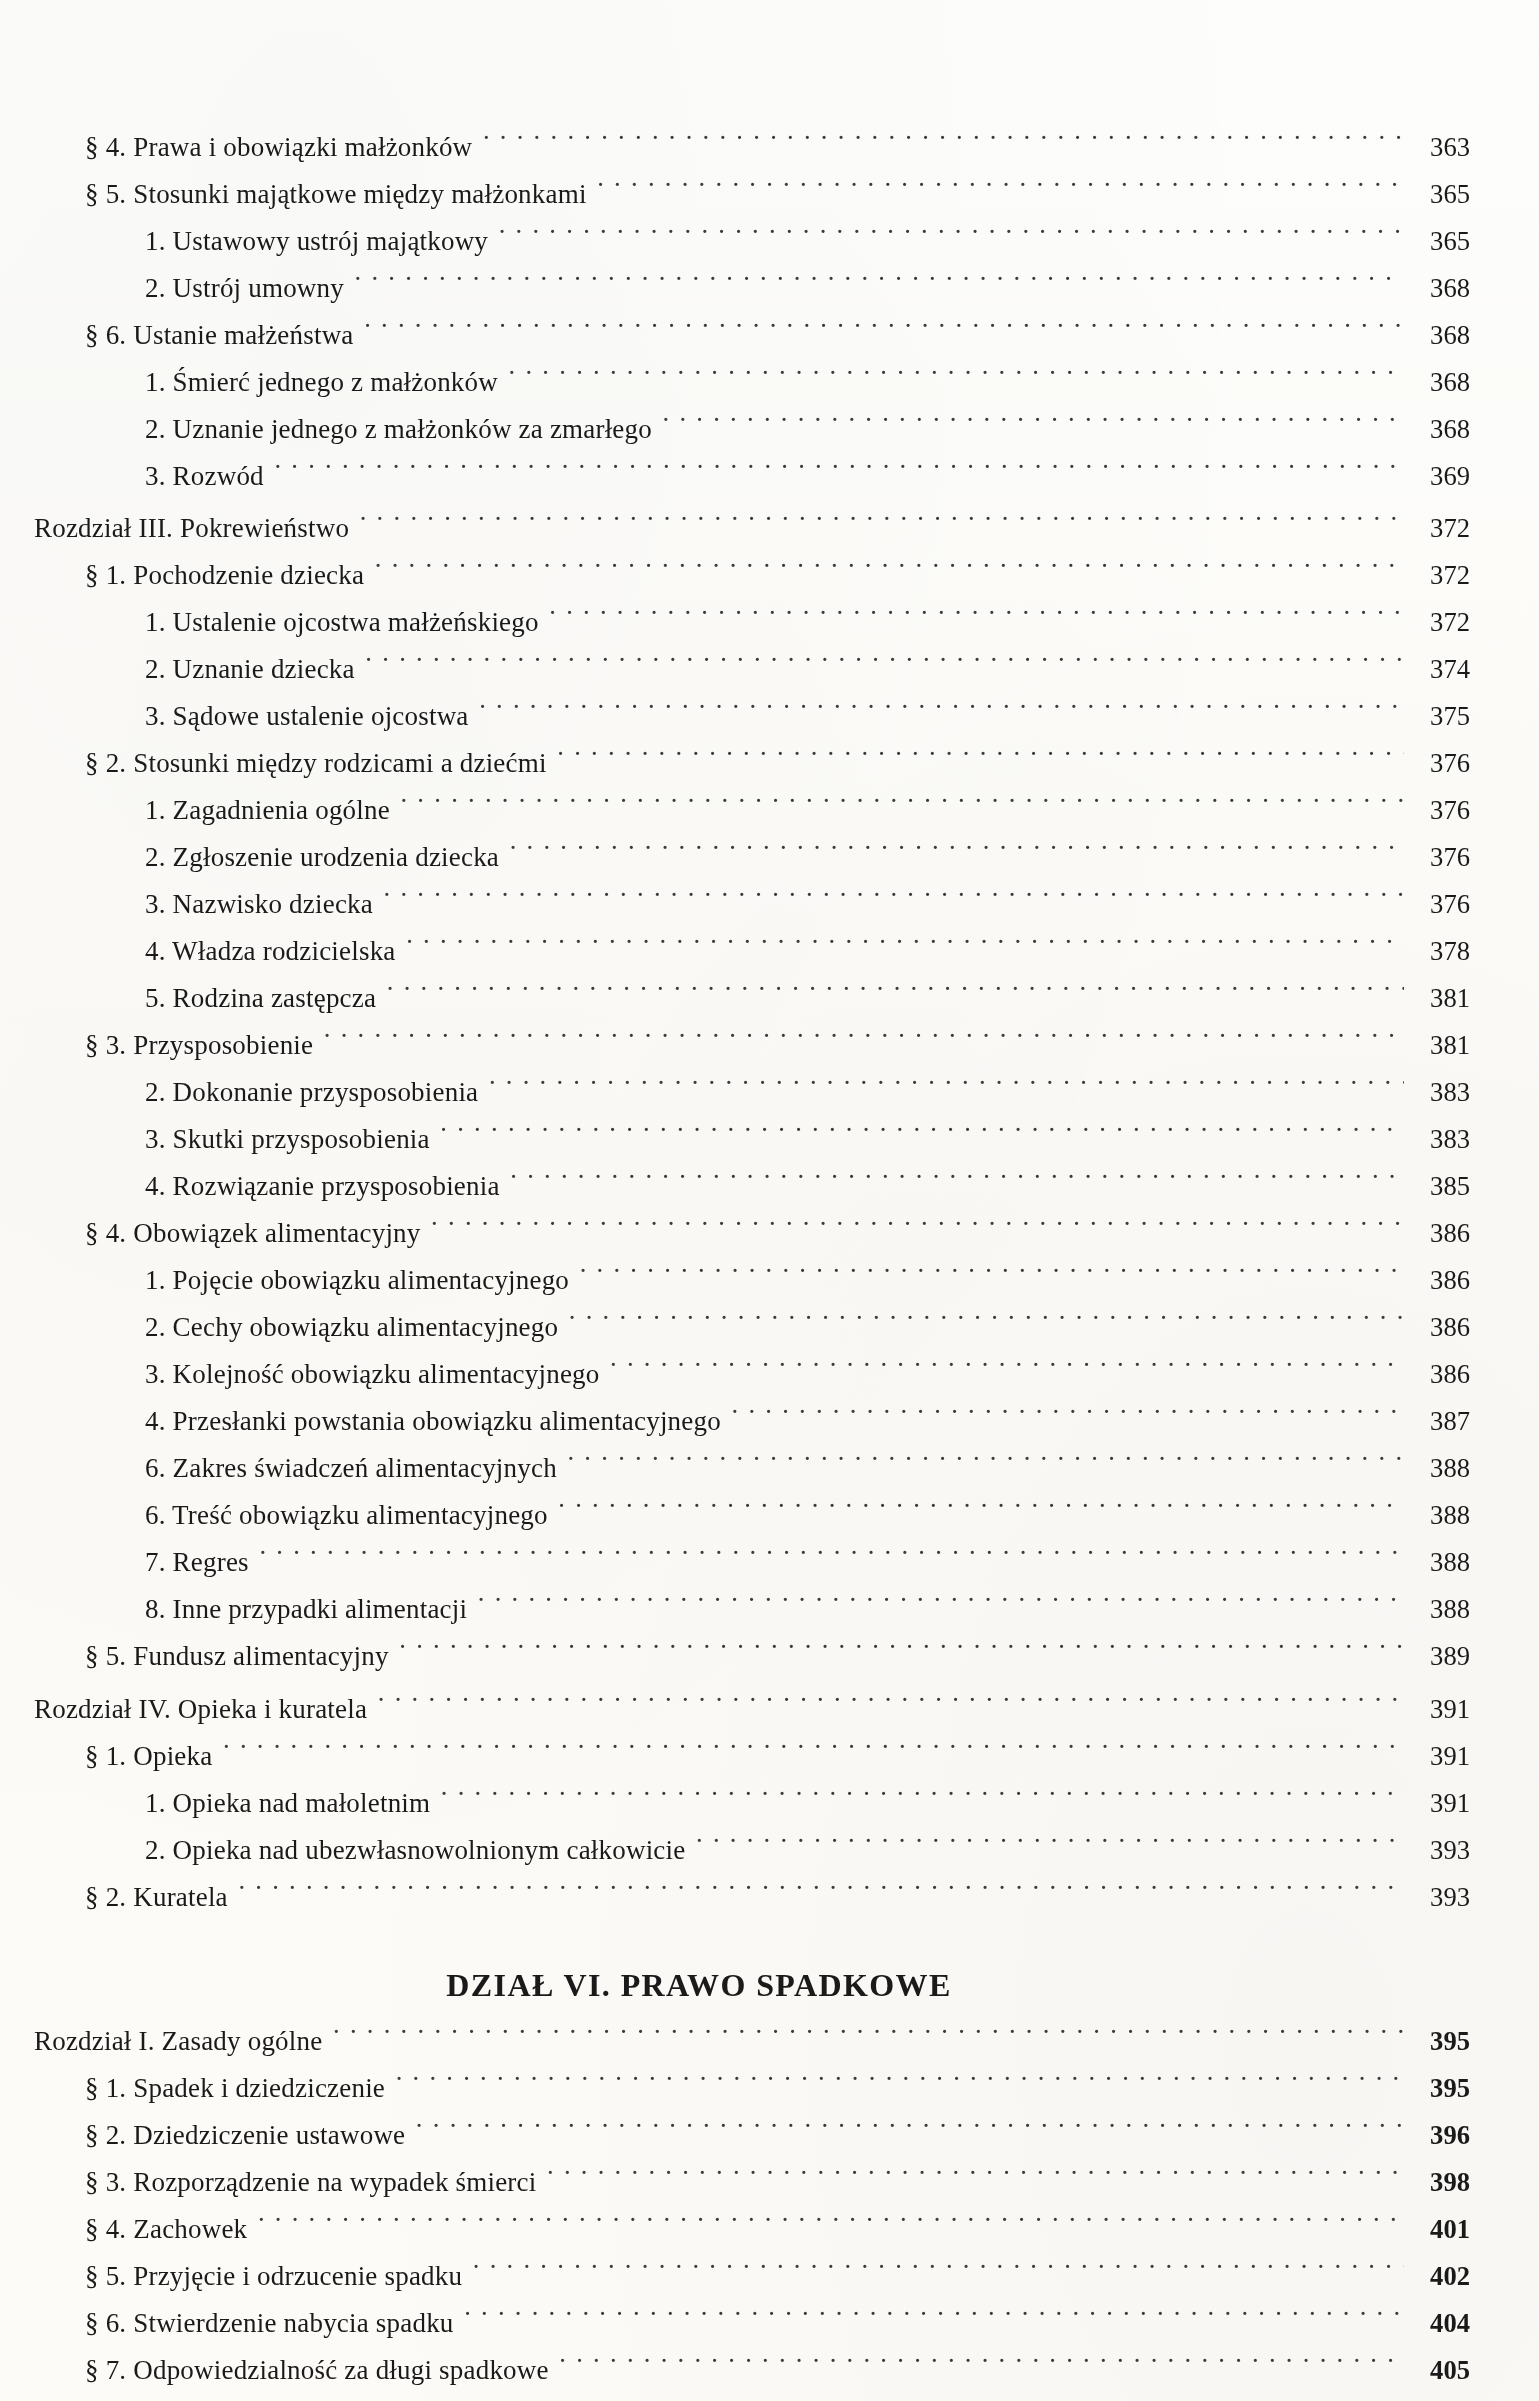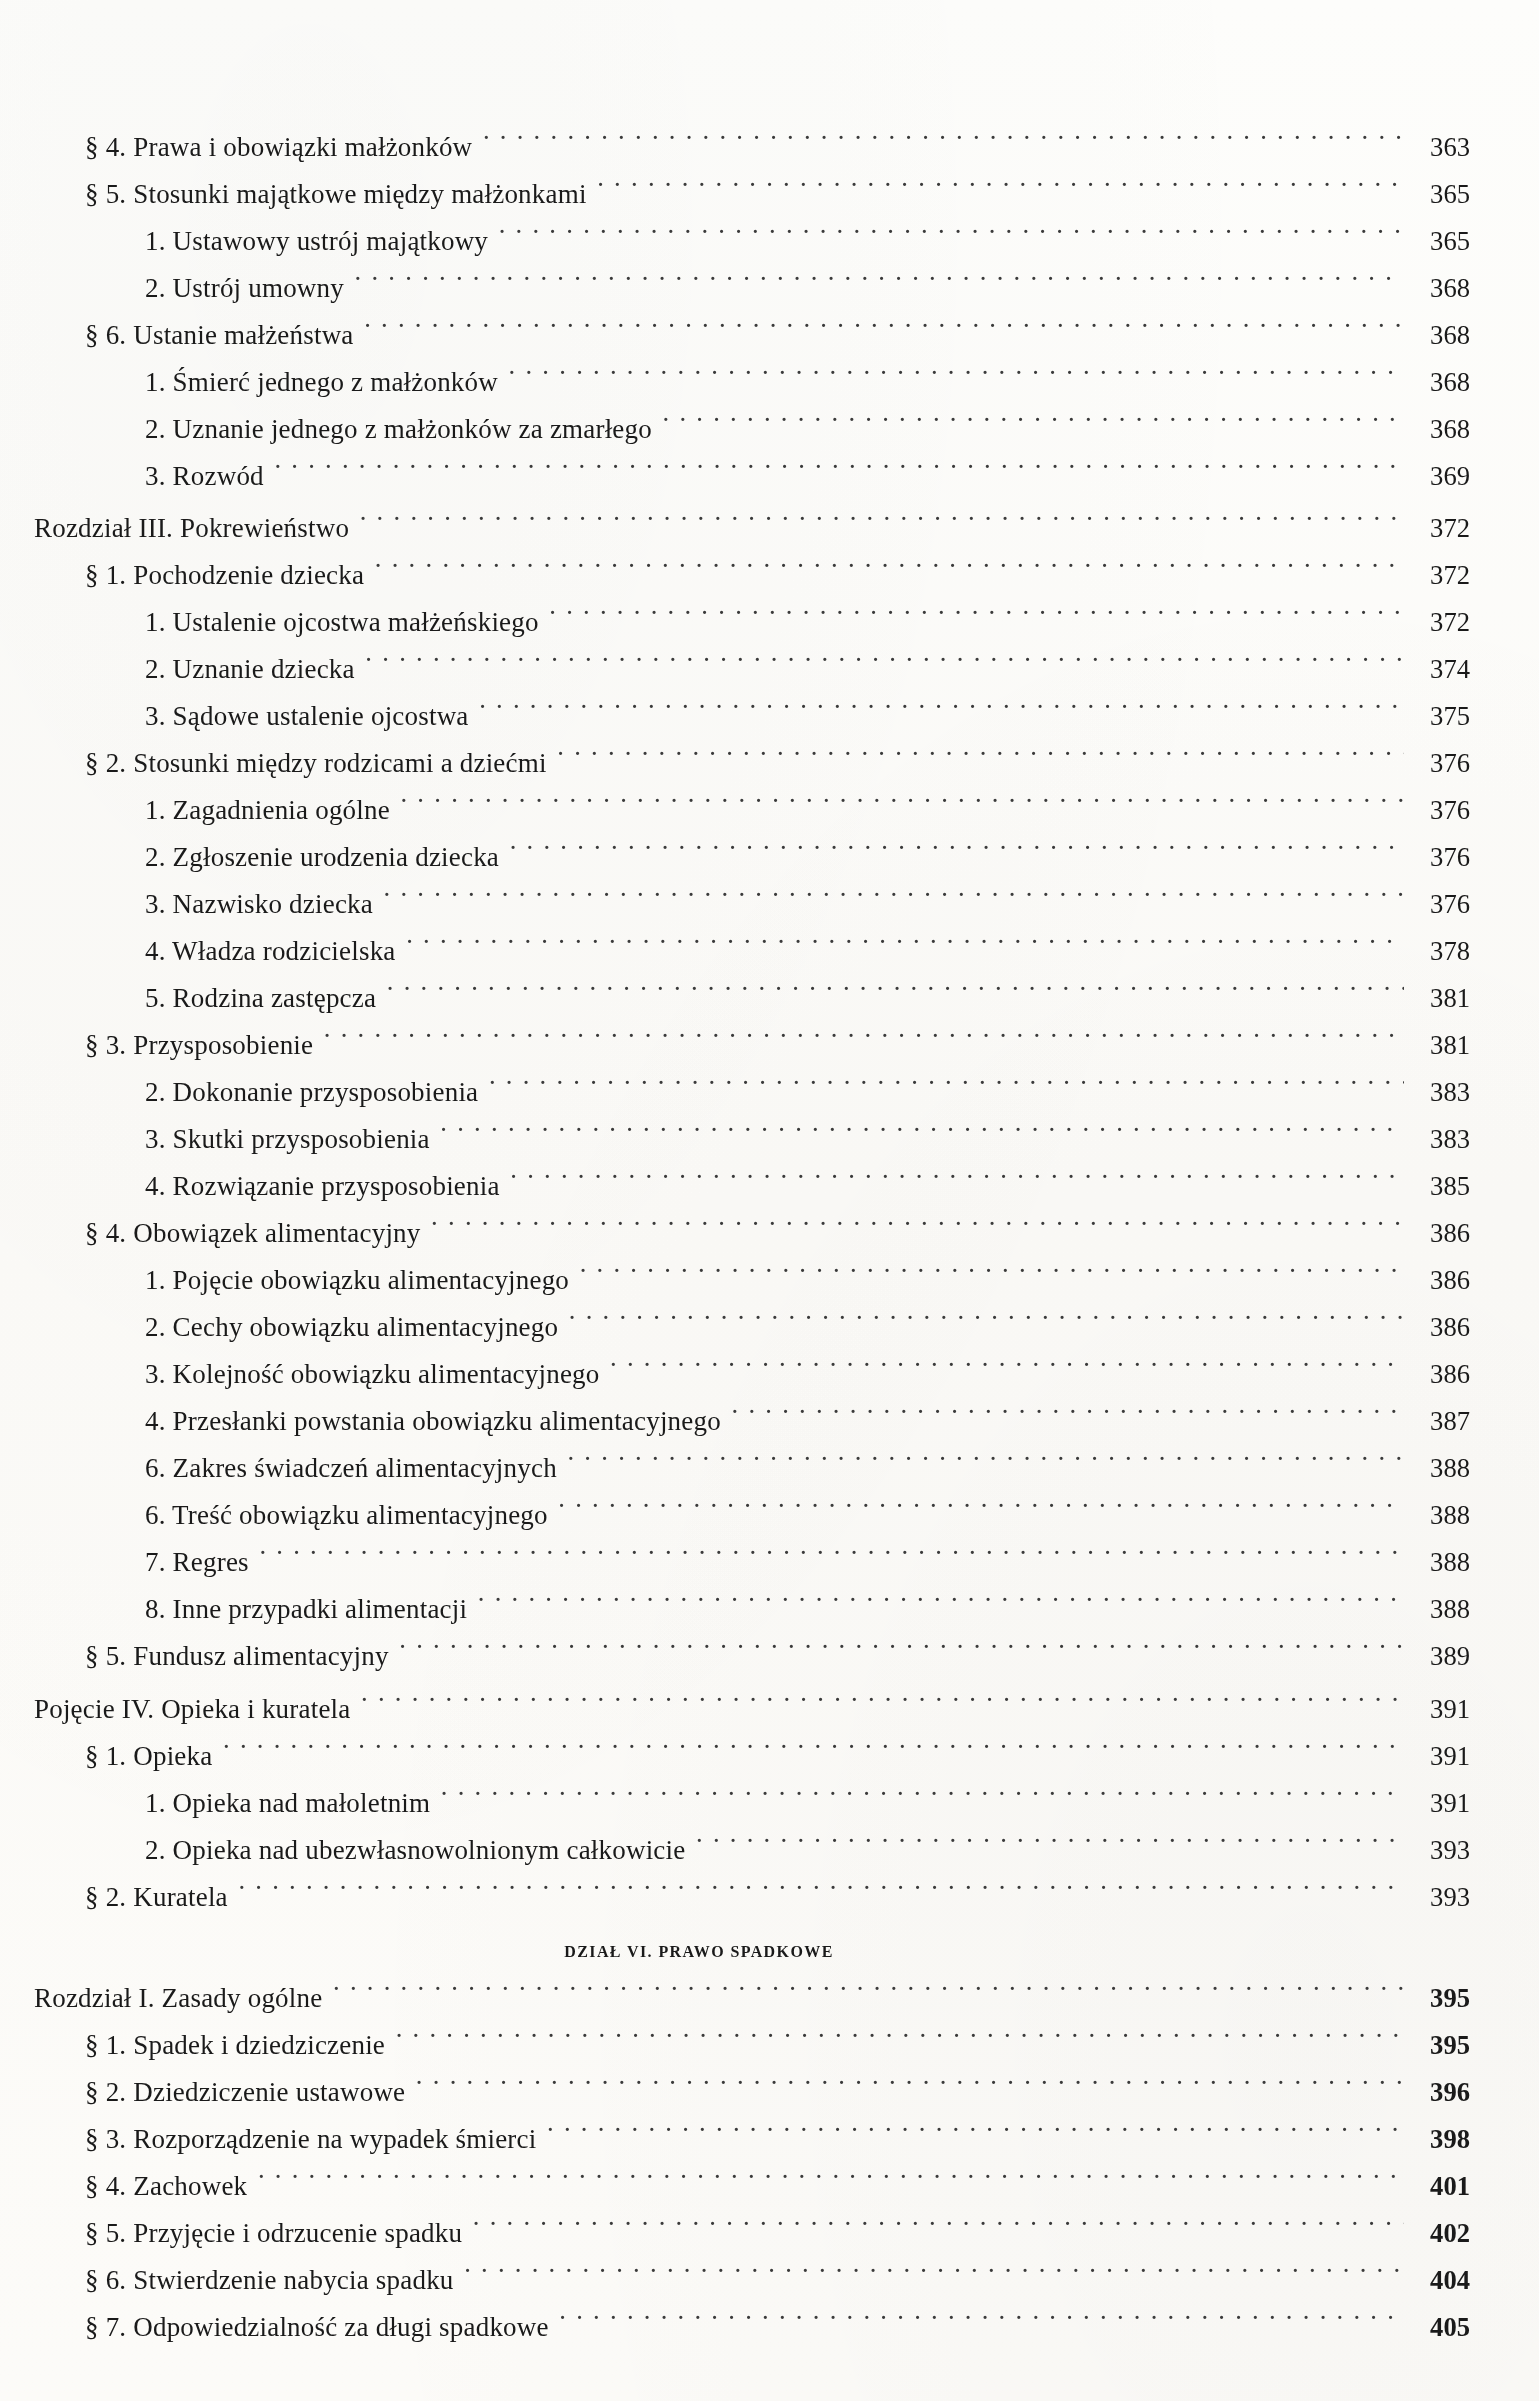--- a/index.html
+++ b/index.html
@@ -80,24 +80,24 @@
   .lvl-chapter { margin-top: 5.3px; }
   .lvl-para .lbl { padding-left: 51px; }
   .lvl-item .lbl { padding-left: 111px; }
 
   .chapter-head .lbl .cap { font-weight: normal; }
   .chapter-head .lbl .rest { font-weight: normal; }
   .bold-pg { font-weight: bold; }
 
   .section-title {
     text-align: center;
-    font-size: 16px;
+    font-size: 32px;
     letter-spacing: 1.4px;
     font-weight: bold;
-    margin: 10px 0 14px 0;
+    margin: 34px 0 14px 0;
     padding-right: 106px;
   }
   .spacer-sm { height: 12.4px; }
 </style>
 </head>
 <body>
 
 <div class="page"></div>
 
 <div class="content">
@@ -264,21 +264,21 @@
           <span class="lbl">8. Inne przypadki alimentacji</span>
           <span class="dots"></span>
           <span class="pg">388</span>
         </div>
         <div class="row lvl-para">
           <span class="lbl">§ 5. Fundusz alimentacyjny</span>
           <span class="dots"></span>
           <span class="pg">389</span>
         </div>
         <div class="row lvl-chapter chapter-head">
-          <span class="lbl"><span class="cap">Pojęcie IV.</span><span class="rest"> Opieka i kuratela</span></span>
+          <span class="lbl"><span class="cap">Rozdział IV.</span><span class="rest"> Opieka i kuratela</span></span>
           <span class="dots"></span>
           <span class="pg">391</span>
         </div>
         <div class="row lvl-para">
           <span class="lbl">§ 1. Opieka</span>
           <span class="dots"></span>
           <span class="pg">391</span>
         </div>
         <div class="row lvl-item">
           <span class="lbl">1. Opieka nad małoletnim</span>

